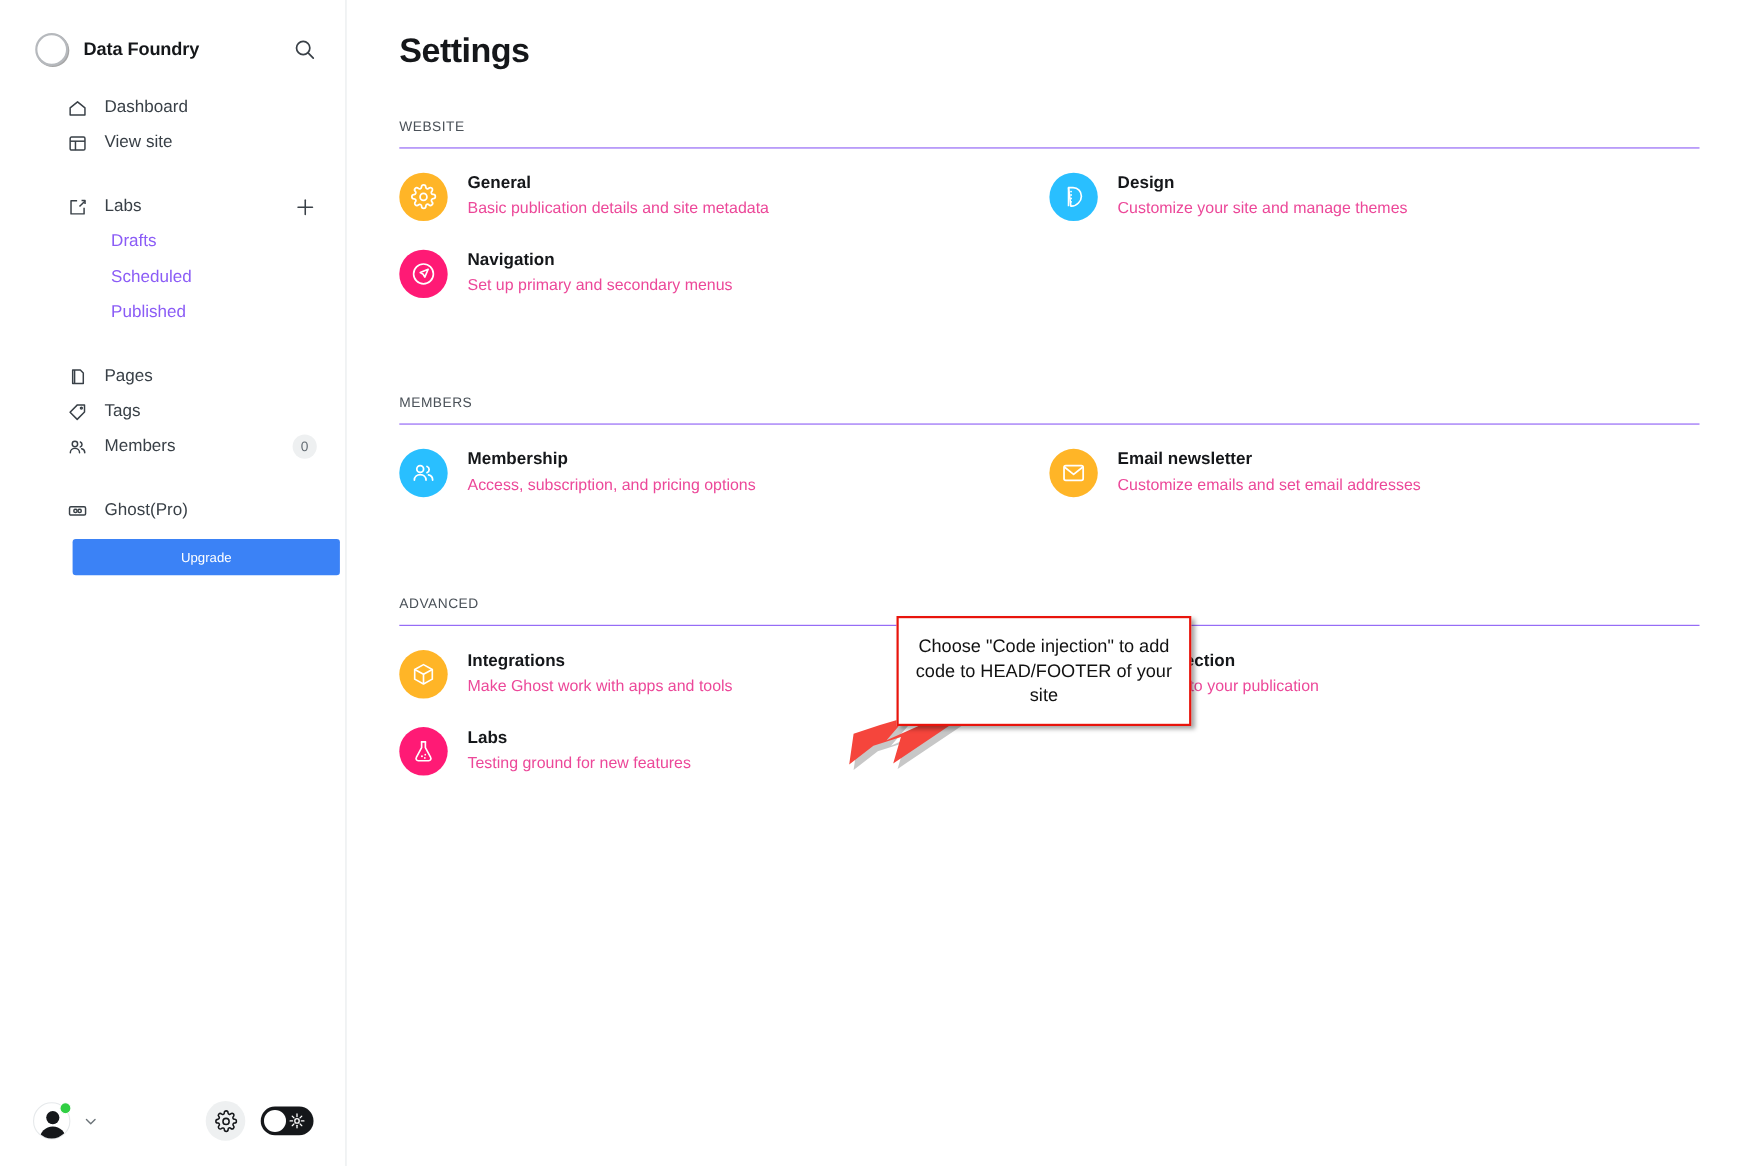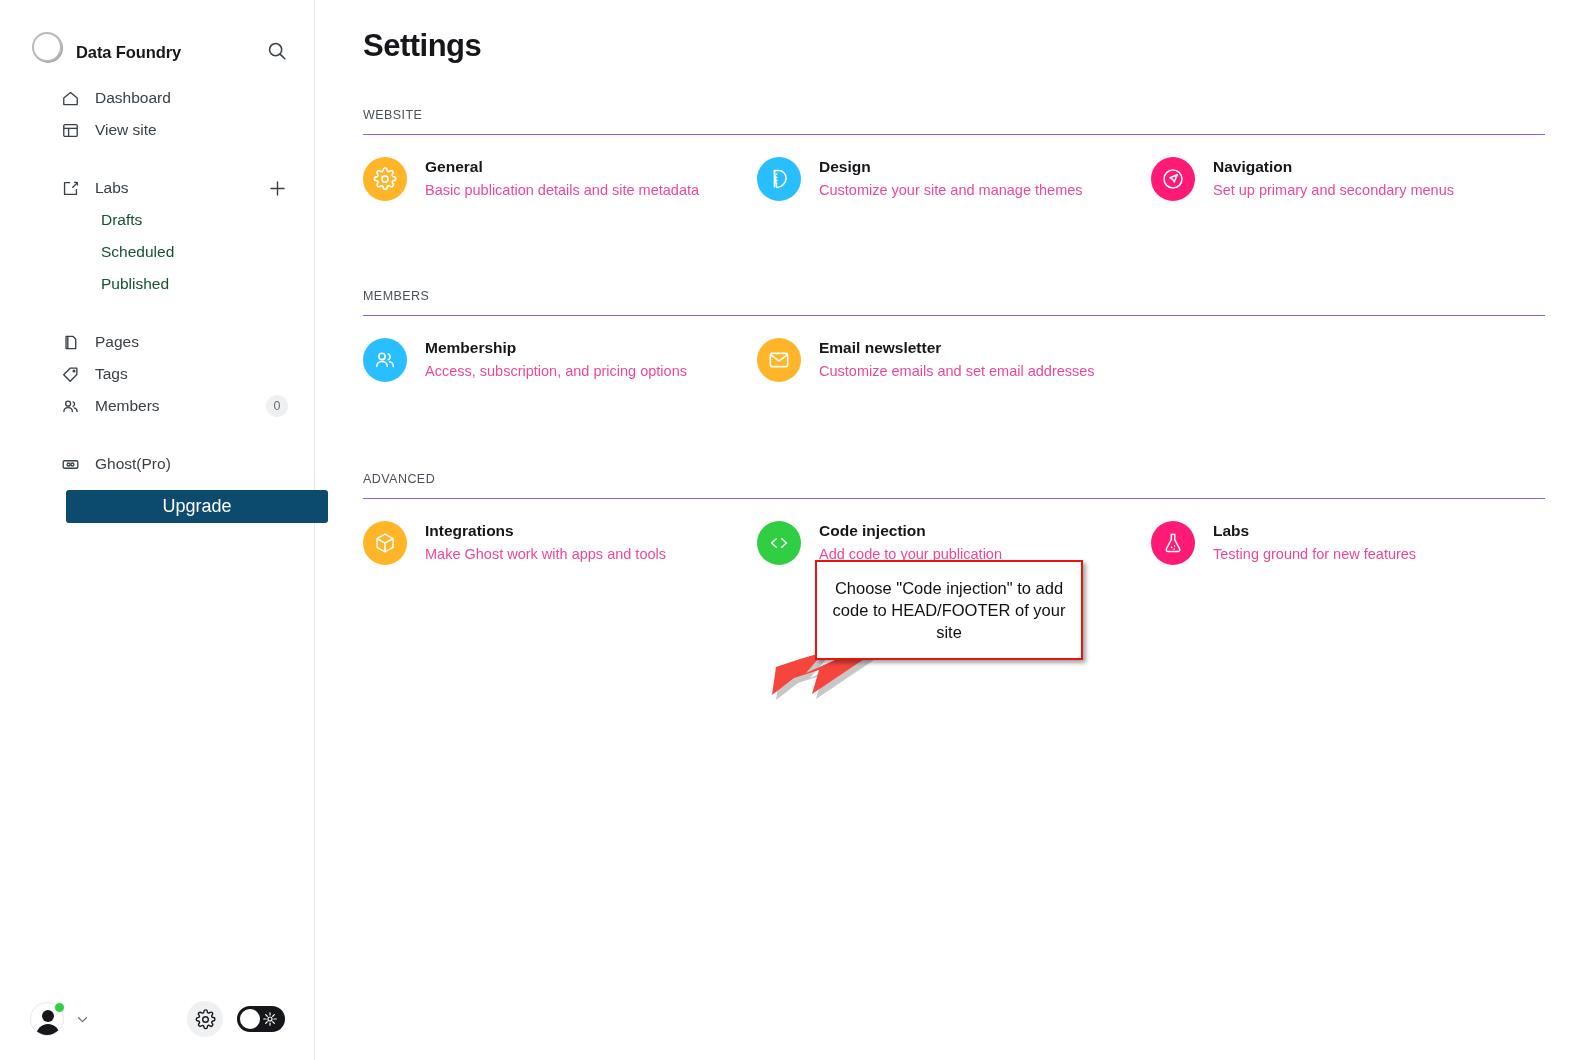--- a/index.html
+++ b/index.html
@@ -13,21 +13,21 @@
 
   
   .sidebar {
     width: 315px; height: 1060px;
     background: #fff;
     border-right: 1px solid #e6e9eb;
     position: relative;
     flex: 0 0 315px;
   }
   .brand-row {
-    display: flex; align-items: flex-end;
+    display: flex; align-items: center;
     padding: 28px 26px 0 32px;
     height: 62px;
   }
   .brand-logo {
     width: 30px; height: 30px; border-radius: 50%;
     border: 2.5px solid #b6b9bd;
     background: #fff;
     box-shadow: 1px 1px 0 rgba(0,0,0,0.35);
     flex: 0 0 30px;
   }
@@ -47,38 +47,38 @@
     color: #394047;
     font-size: 15.5px;
   }
   .nav-item .ico { width: 22px; flex: 0 0 22px; display: flex; align-items: center; }
   .nav-item .lbl { margin-left: 12px; }
   .nav-item .trailing { margin-left: auto; display: flex; align-items: center; }
   .nav-sub {
     display: flex; align-items: center;
     height: 32px;
     padding-left: 73px;
-    font-size: 15.5px; color: #14532d;
+    font-size: 15.5px; color: #8b5cf6;
     cursor: pointer;
   }
   .count-badge {
     background: #eef0f1; color: #656d74;
     font-size: 12.5px; border-radius: 999px;
     min-width: 22px; height: 22px;
     display: flex; align-items: center; justify-content: center;
     padding: 0 7px;
   }
   .plus-btn { cursor: pointer; color: #4a5158; display:flex; }
 
   .upgrade-btn {
-    display: block; width: 262px; height: 33px;
+    display: block; width: 243px; height: 33px;
     margin: 10px 0 0 38px;
-    background: #0c4a6e; color: #fff;
+    background: #3b82f6; color: #fff;
     border: none; border-radius: 3px;
-    font-size: 18px; font-family: inherit;
+    font-size: 12px; font-family: inherit;
     cursor: pointer;
   }
 
   .sidebar-footer {
     position: absolute; left: 0; bottom: 0;
     width: 315px; height: 82px;
     display: flex; align-items: center;
     padding: 0 30px 0 30px;
   }
   .avatar-wrap { position: relative; width: 34px; height: 34px; cursor: pointer; }
@@ -132,21 +132,21 @@
   }
   .section { margin-top: 46px; }
   .section-label {
     font-size: 12.5px; color: #4a5158;
     letter-spacing: 0.45px;
     padding-bottom: 12px;
     border-bottom: 1px solid #8b5cf6;
   }
   .grid {
     display: grid;
-    grid-template-columns: repeat(3, 1fr);
+    grid-template-columns: repeat(2, 1fr);
     row-gap: 26px;
     margin-top: 22px;
   }
   .card { display: flex; align-items: center; cursor: pointer; padding-right: 20px; }
   .card-icon {
     width: 44px; height: 44px; border-radius: 50%;
     flex: 0 0 44px;
     display: flex; align-items: center; justify-content: center;
   }
   .card-text { margin-left: 18px; }

